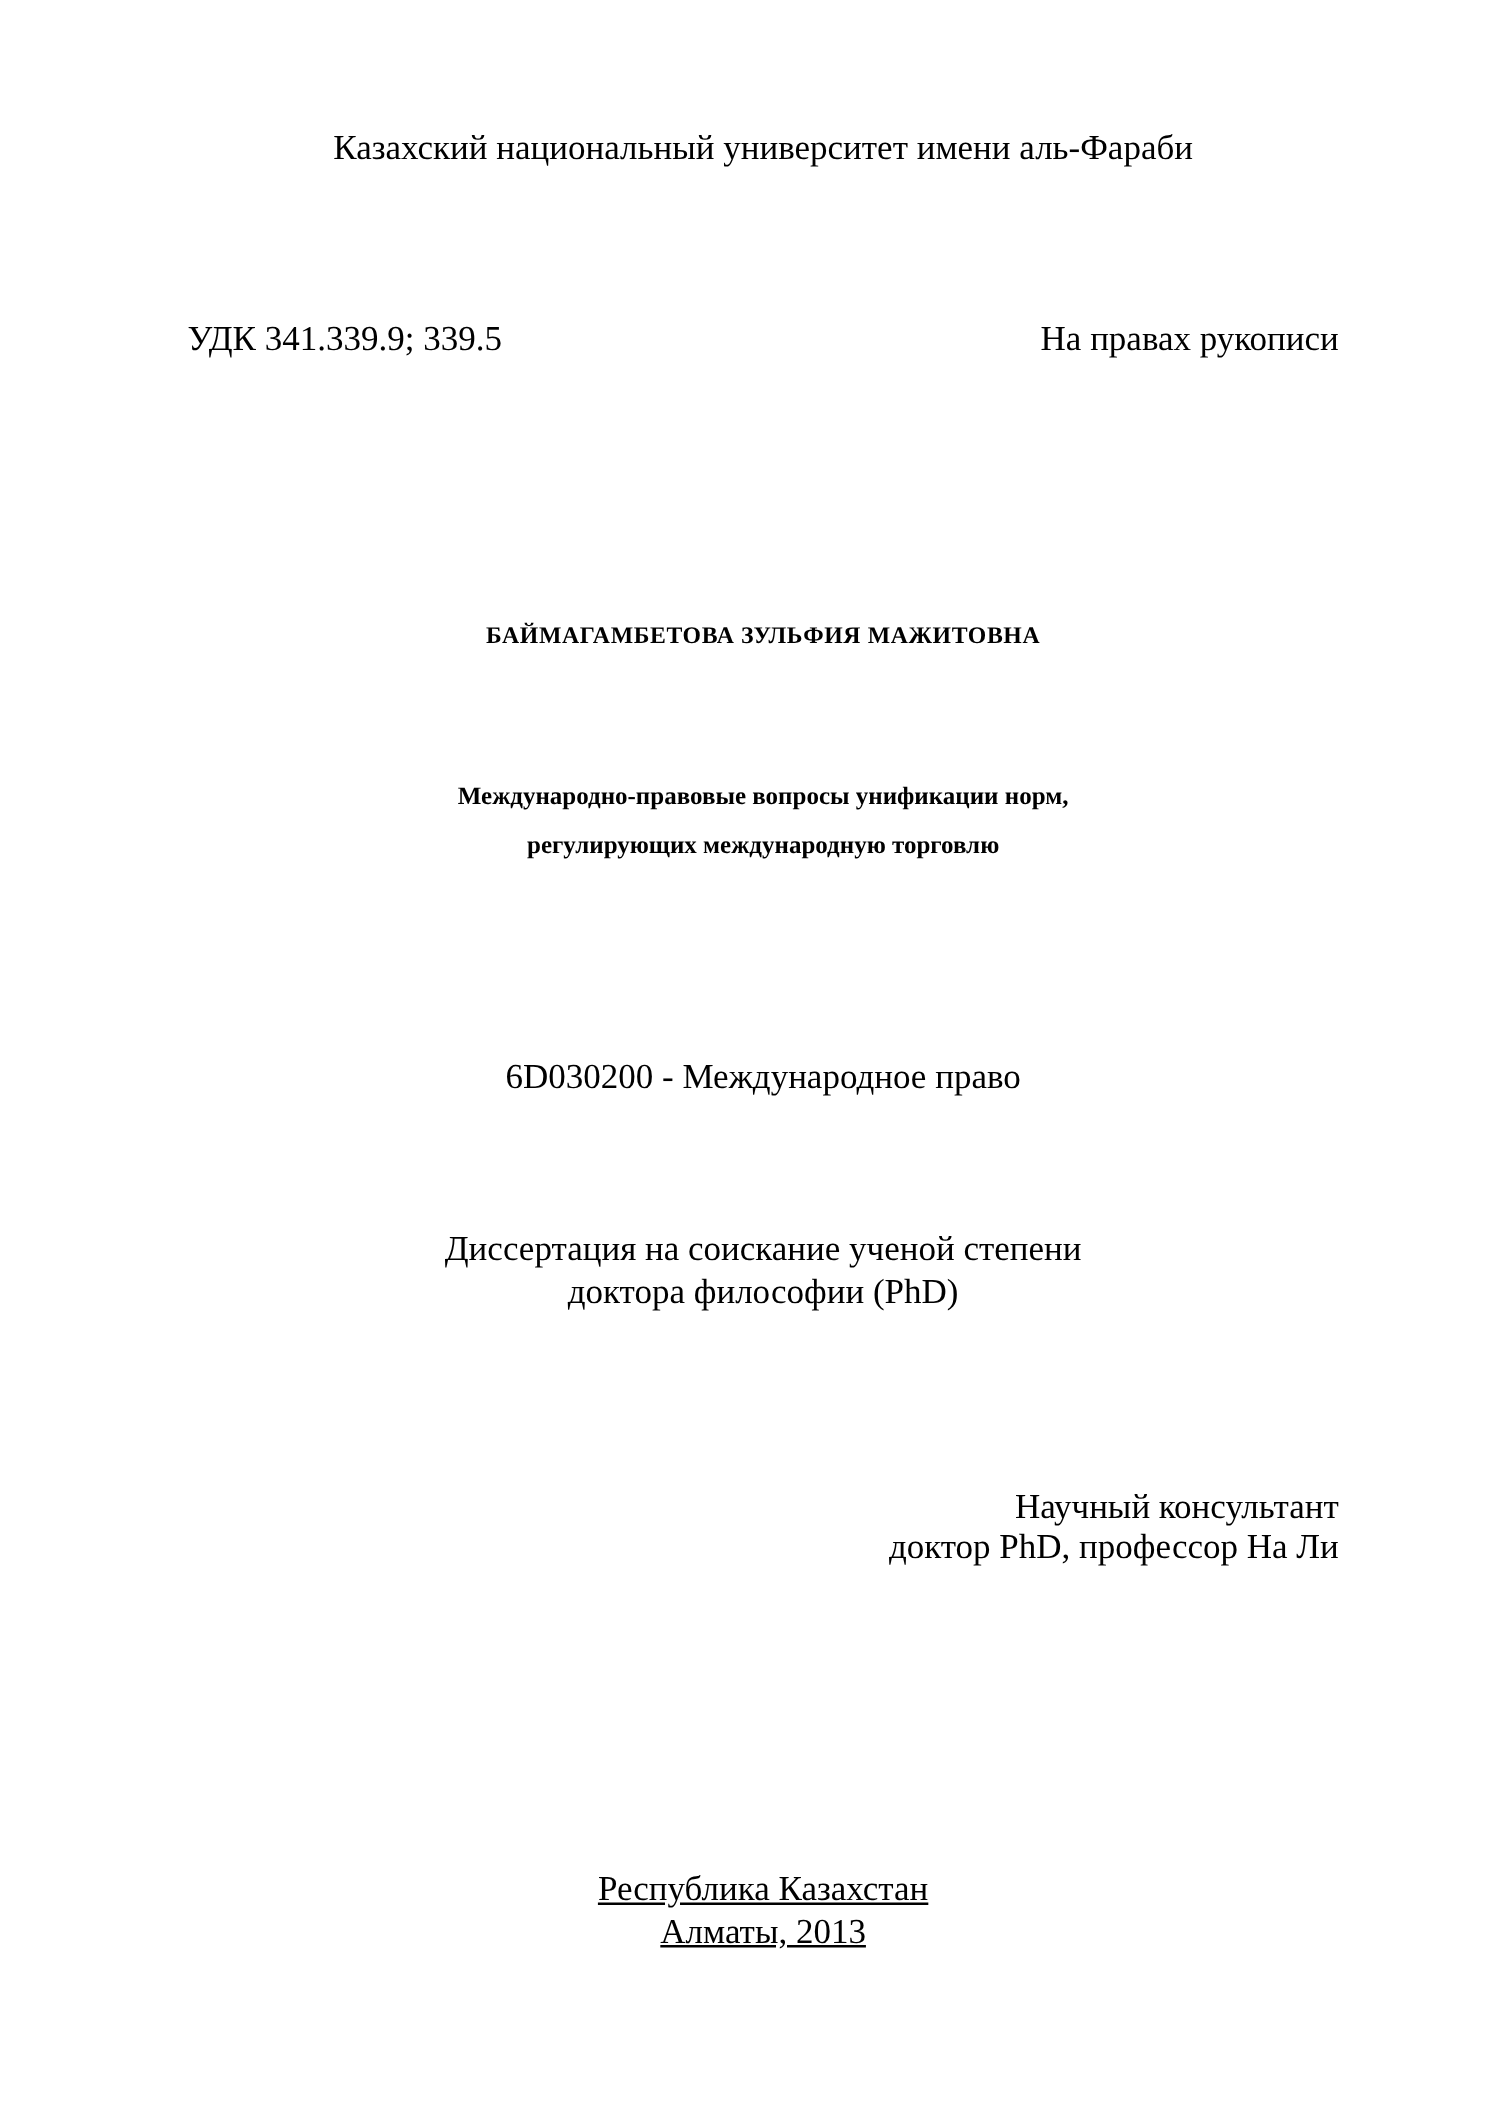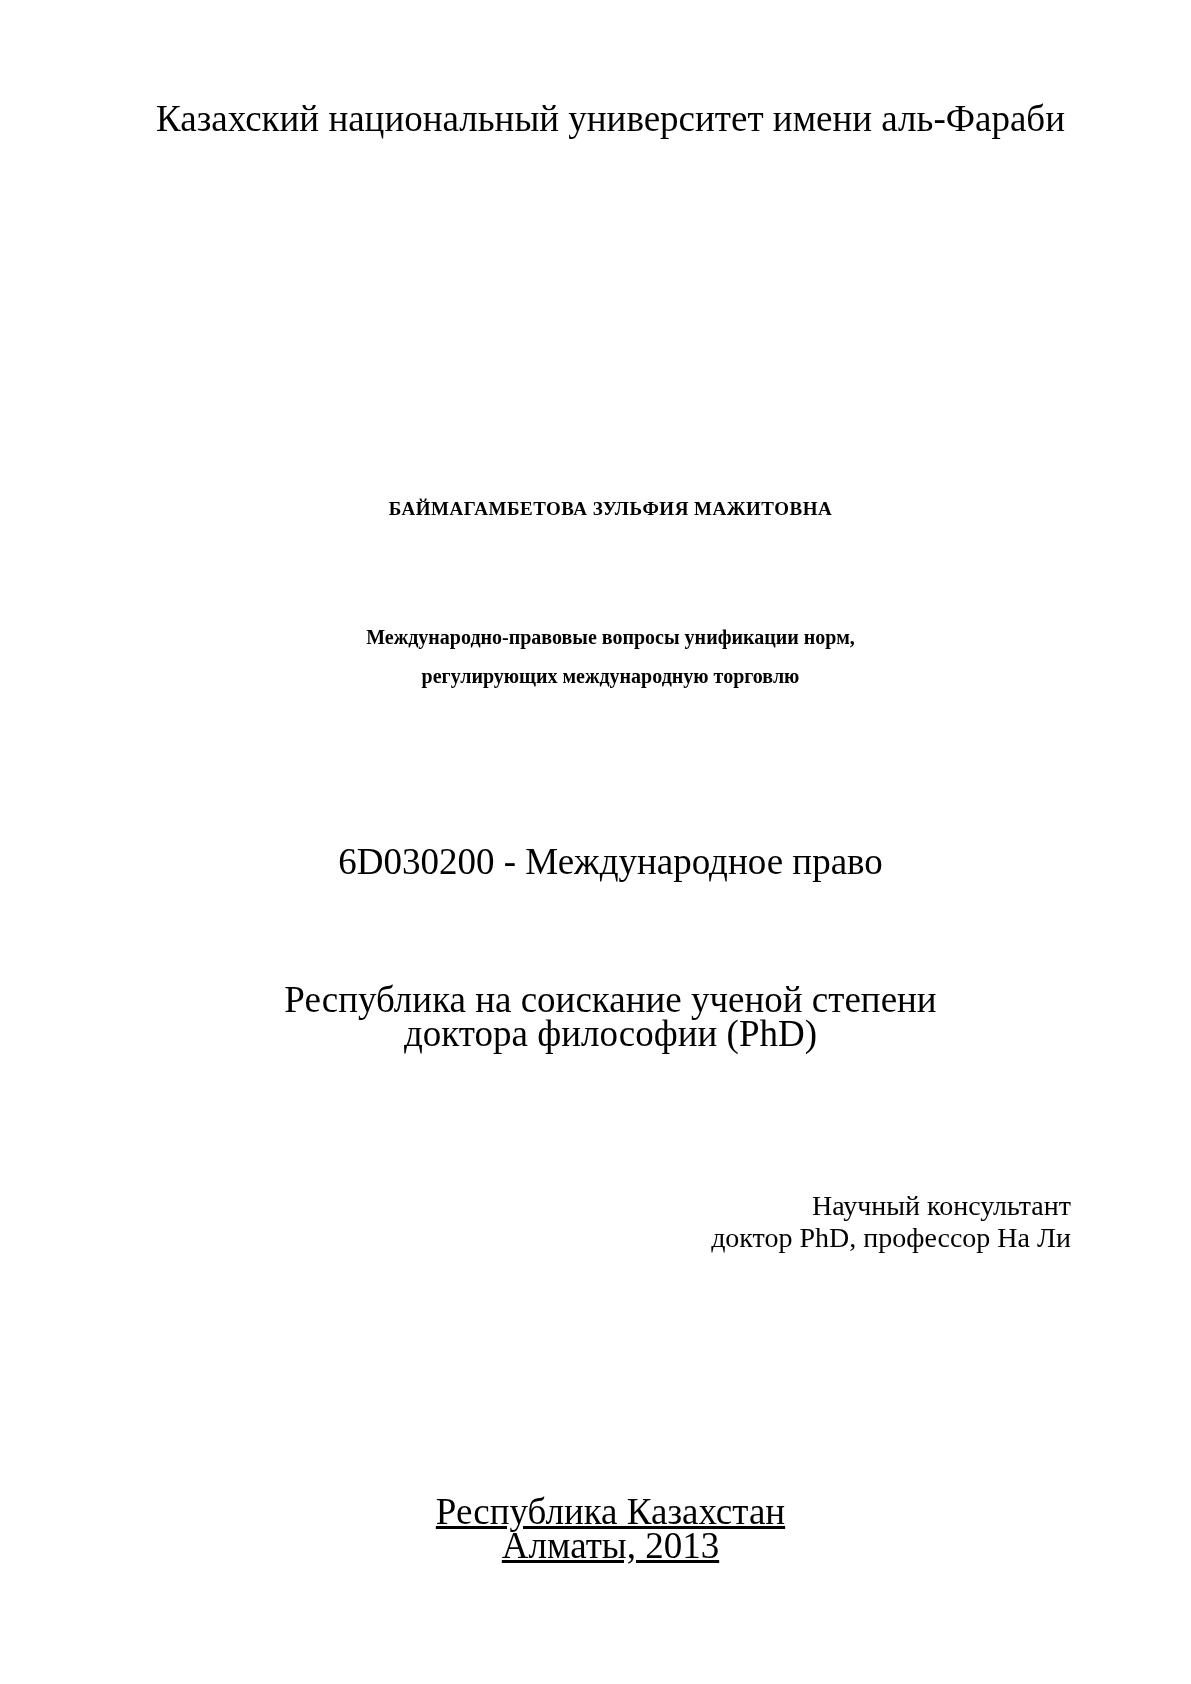--- a/index.html
+++ b/index.html
@@ -17,21 +17,21 @@
     overflow: hidden;
   }
   .content {
     position: absolute;
     left: 150px;
     right: 120px;
     top: 0;
     bottom: 0;
   }
   .line {
-    font-size: 37px;
+    font-size: 28px;
     line-height: 34px;
   }
   .centered { text-align: center; }
   .university-line {
     position: absolute;
     top: 102px;
     left: 0;
     right: 0;
   }
   .udk-row {
@@ -91,32 +91,36 @@
   }
 </style>
 </head>
 <body>
 
 <div class="page">
   <div class="content">
 
     <div class="line centered university-line">Казахский национальный университет имени аль-Фараби</div>
 
+    <div class="udk-row">
+      <span class="line">УДК  341.339.9;  339.5</span>
+      <span class="line">На правах рукописи</span>
+    </div>
 
     <div class="centered author-line">БАЙМАГАМБЕТОВА ЗУЛЬФИЯ МАЖИТОВНА</div>
 
     <div class="centered title-block">
       <div>Международно-правовые вопросы унификации норм,</div>
       <div>регулирующих международную торговлю</div>
     </div>
 
     <div class="line centered specialty-line">6D030200 - Международное право</div>
 
     <div class="centered dissertation-block">
-      <div class="line">Республика на соискание ученой степени</div>
+      <div class="line">Диссертация на соискание ученой степени</div>
       <div class="line">доктора философии (PhD)</div>
     </div>
 
     <div class="supervisor-block">
       <div>Научный консультант</div>
       <div>доктор PhD, профессор На Ли</div>
     </div>
 
     <div class="centered footer-block">
       <div class="line">Республика Казахстан</div>

